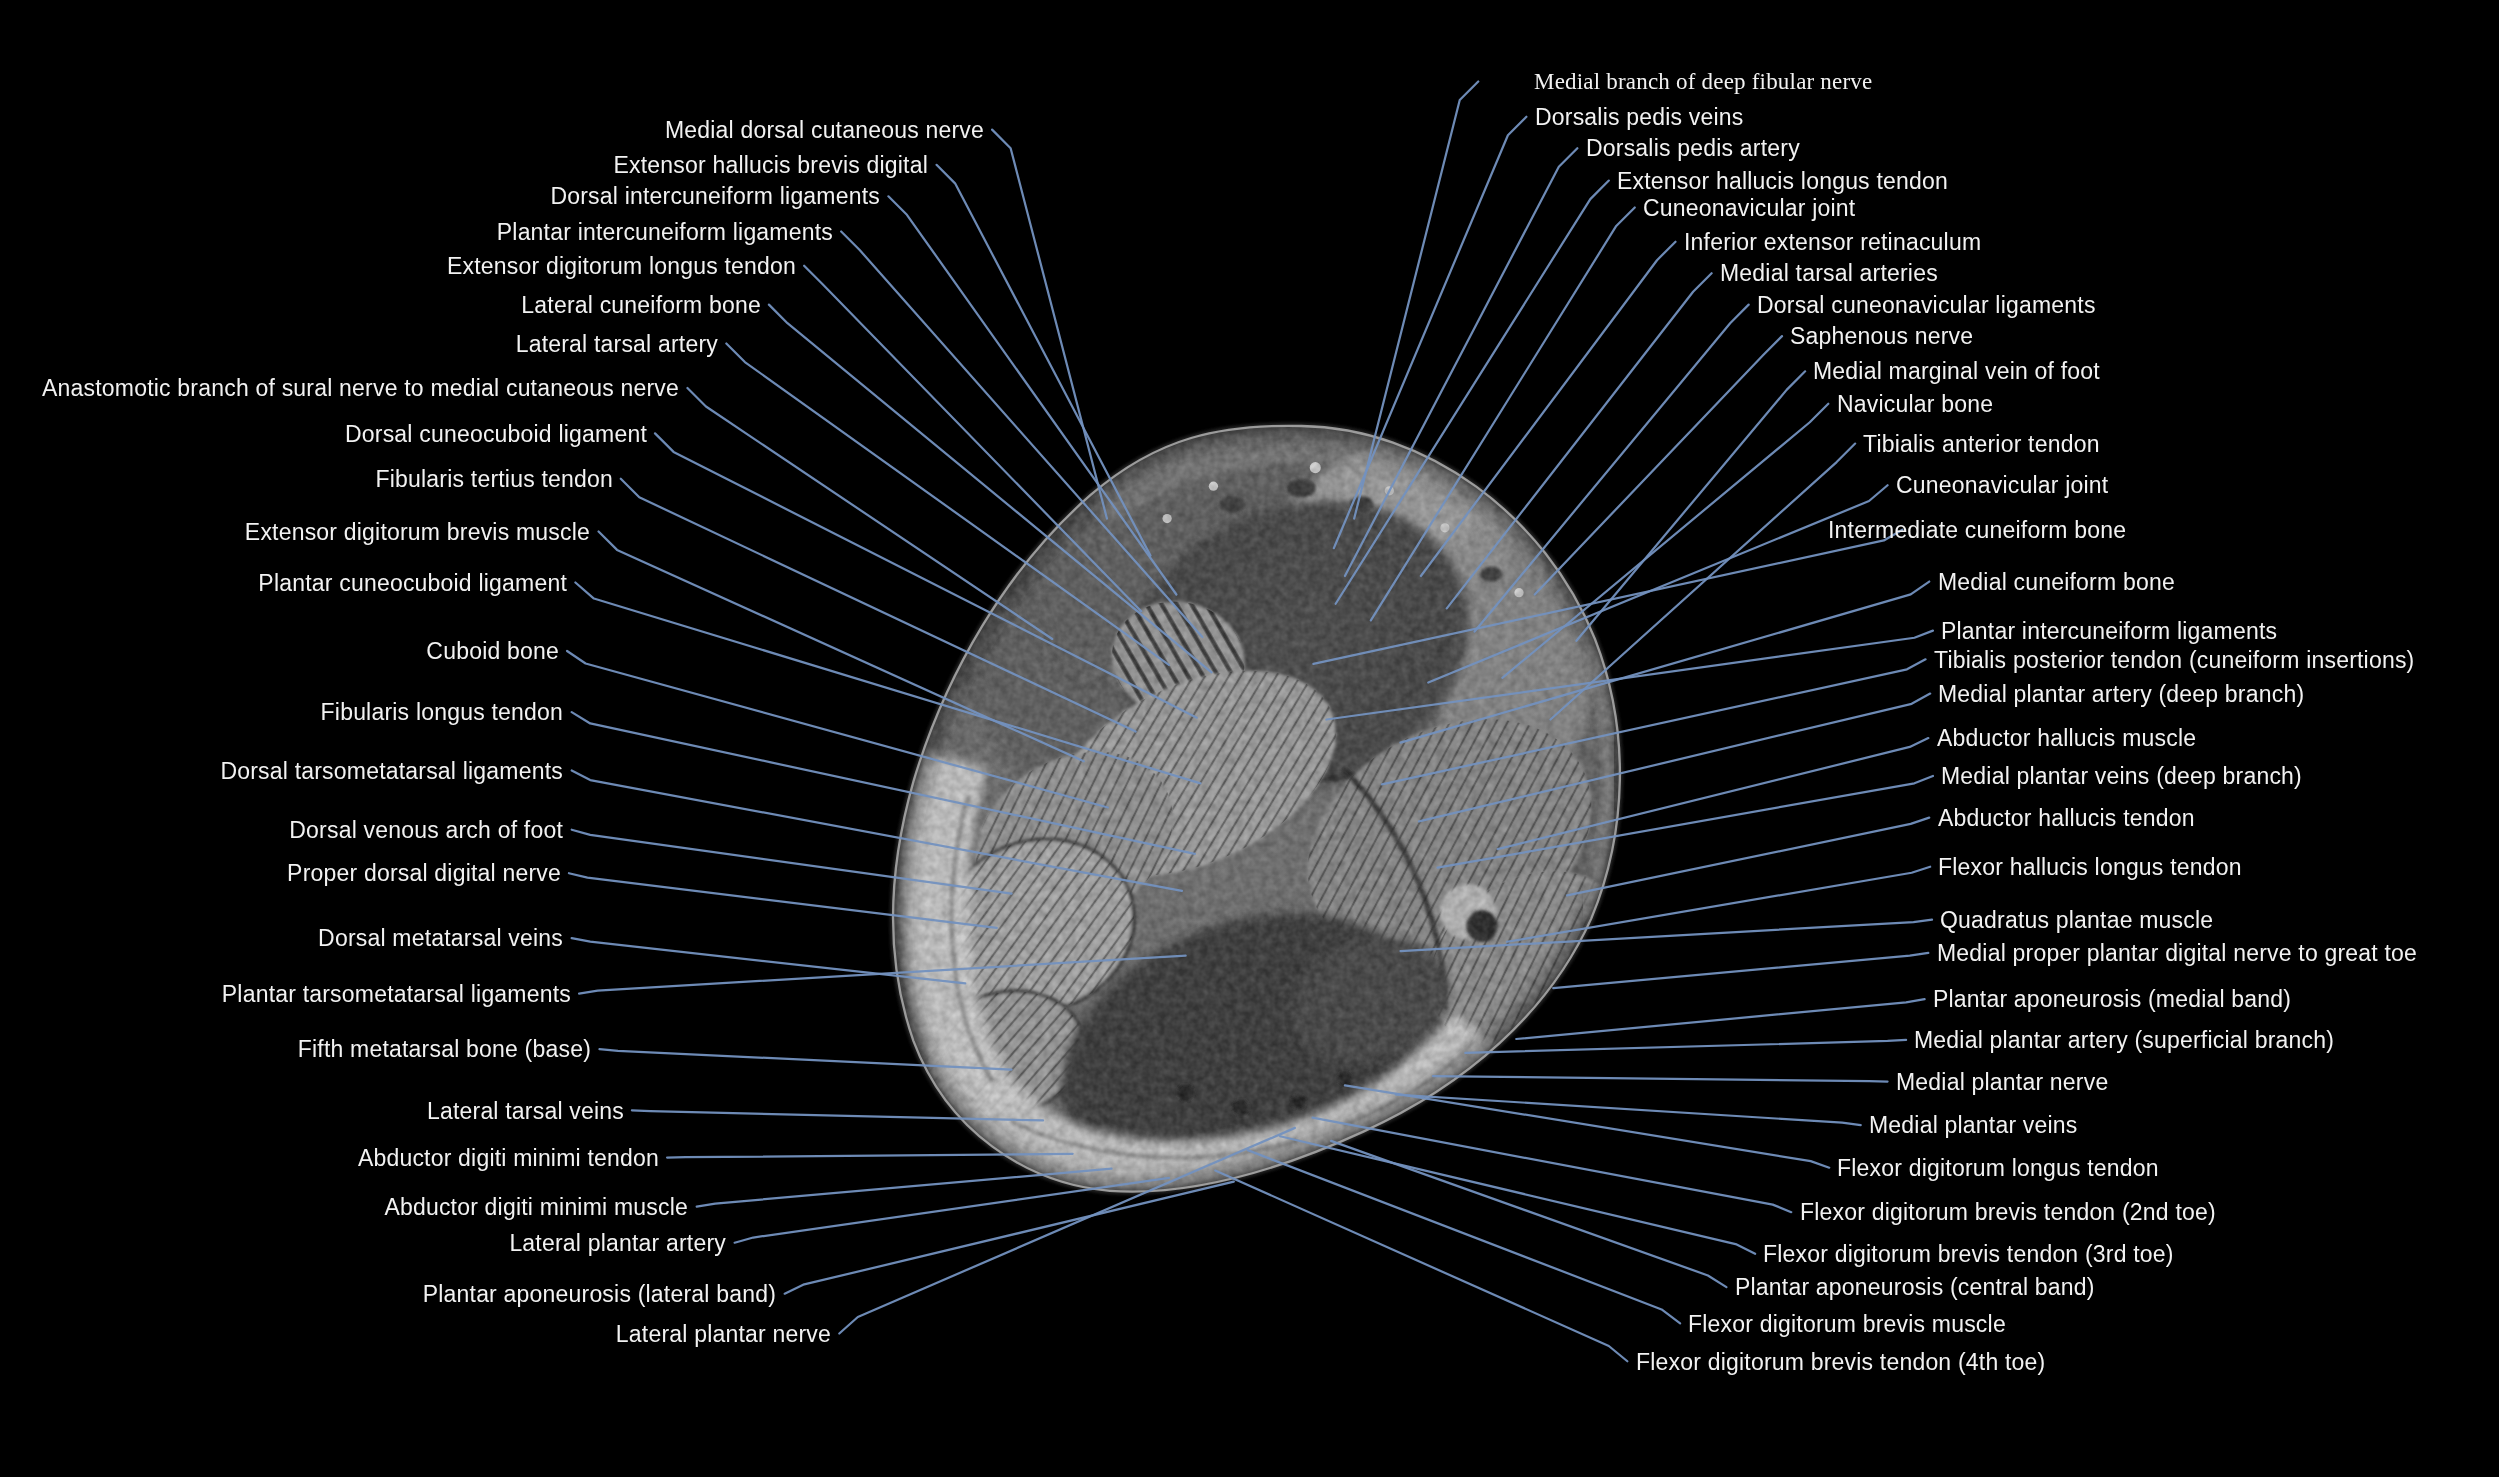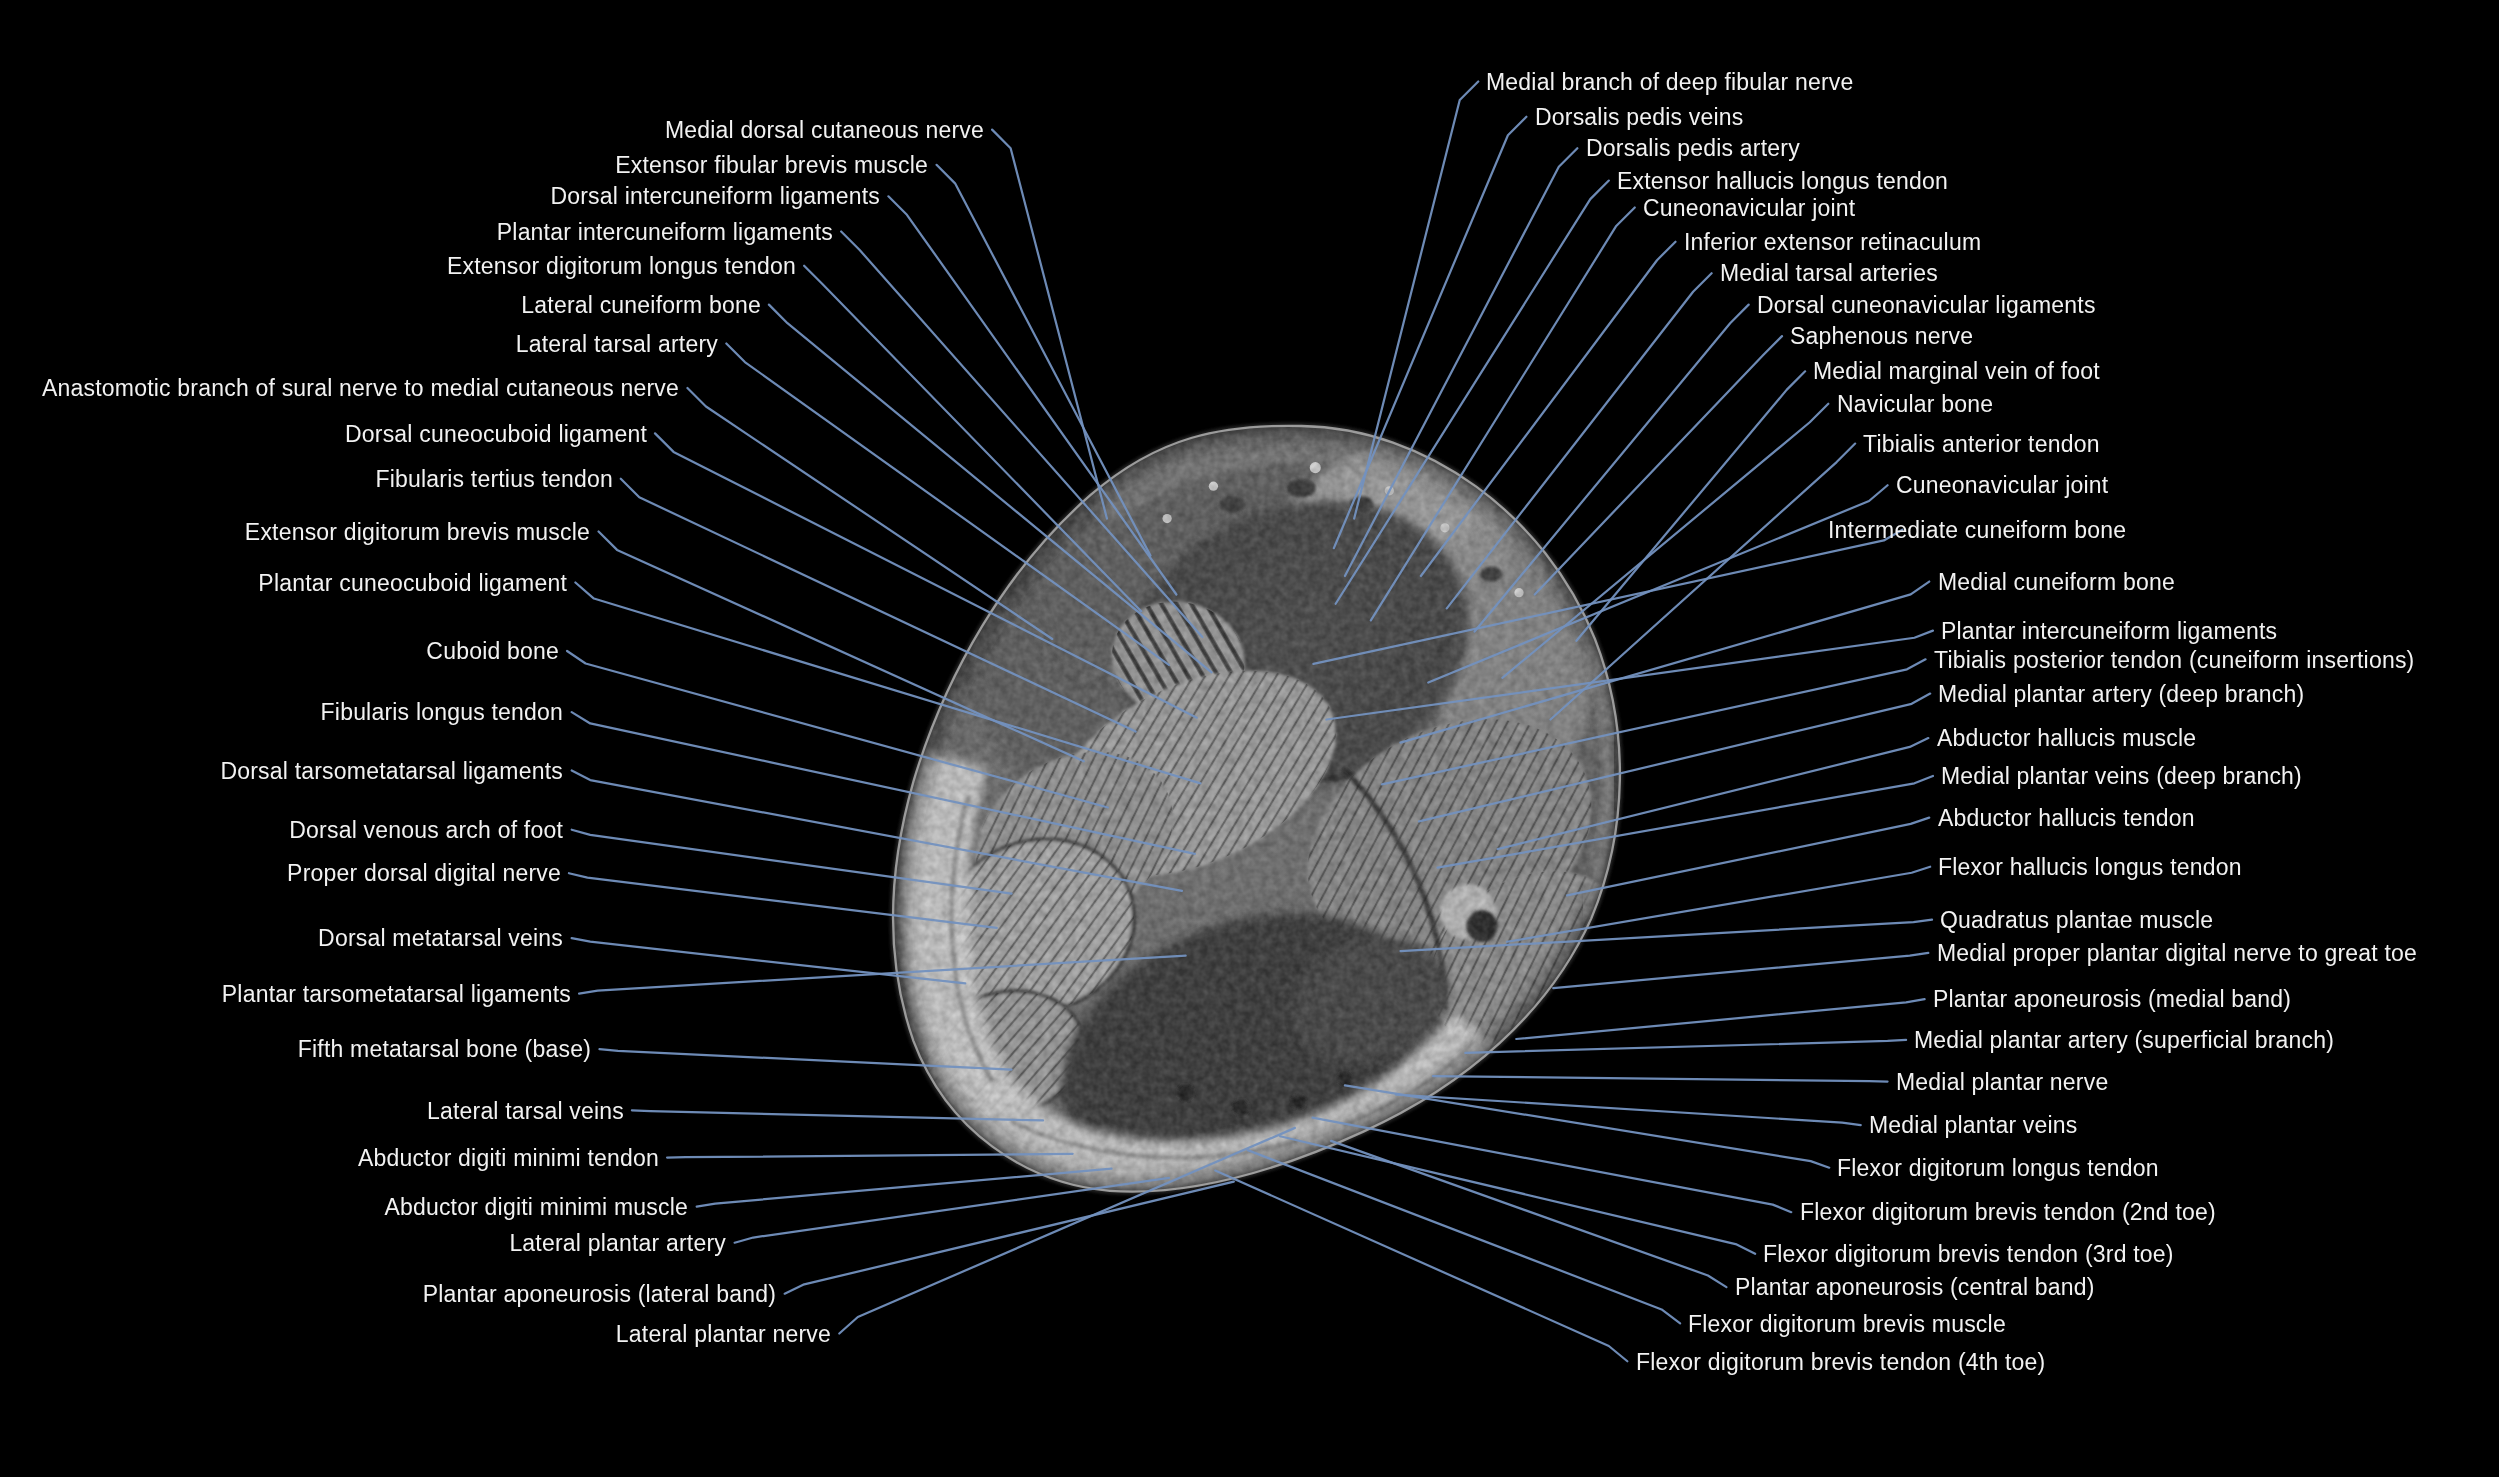--- a/index.html
+++ b/index.html
@@ -214,21 +214,21 @@
         <polyline points="1934,1309 1914,1300.84 1417,1207"></polyline>
         <polyline points="1895,1354 1875,1343.84 1382,1227"></polyline>
         <polyline points="1864,1390 1844,1377.36 1437,1232"></polyline>
         <polyline points="1814,1429 1794,1414.04 1347,1242"></polyline>
         <polyline points="1757,1470 1737,1453.52 1312,1264"></polyline>
       </g>
   </svg>
 
   <div id="labels">
       <div class="label left" style="right: 1516px; top: 116px;">Medial dorsal cutaneous nerve</div>
-      <div class="label left" style="right: 1572px; top: 151px;">Extensor fibular brevis muscle</div>
+      <div class="label left" style="right: 1572px; top: 151px;">Extensor hallucis brevis digital</div>
       <div class="label left" style="right: 1620px; top: 182px;">Dorsal intercuneiform ligaments</div>
       <div class="label left" style="right: 1667px; top: 218px;">Plantar intercuneiform ligaments</div>
       <div class="label left" style="right: 1704px; top: 252px;">Extensor digitorum longus tendon</div>
       <div class="label left" style="right: 1739px; top: 291px;">Lateral cuneiform bone</div>
       <div class="label left" style="right: 1782px; top: 330px;">Lateral tarsal artery</div>
       <div class="label left" style="right: 1821px; top: 374px;">Anastomotic branch of sural nerve to medial cutaneous nerve</div>
       <div class="label left" style="right: 1853px; top: 420px;">Dorsal cuneocuboid ligament</div>
       <div class="label left" style="right: 1887px; top: 465px;">Fibularis tertius tendon</div>
       <div class="label left" style="right: 1910px; top: 518px;">Extensor digitorum brevis muscle</div>
       <div class="label left" style="right: 1933px; top: 569px;">Plantar cuneocuboid ligament</div>
@@ -239,21 +239,21 @@
       <div class="label left" style="right: 1939px; top: 859px;">Proper dorsal digital nerve</div>
       <div class="label left" style="right: 1937px; top: 924px;">Dorsal metatarsal veins</div>
       <div class="label left" style="right: 1929px; top: 980px;">Plantar tarsometatarsal ligaments</div>
       <div class="label left" style="right: 1909px; top: 1035px;">Fifth metatarsal bone (base)</div>
       <div class="label left" style="right: 1876px; top: 1097px;">Lateral tarsal veins</div>
       <div class="label left" style="right: 1841px; top: 1144px;">Abductor digiti minimi tendon</div>
       <div class="label left" style="right: 1812px; top: 1193px;">Abductor digiti minimi muscle</div>
       <div class="label left" style="right: 1774px; top: 1229px;">Lateral plantar artery</div>
       <div class="label left" style="right: 1724px; top: 1280px;">Plantar aponeurosis (lateral band)</div>
       <div class="label left" style="right: 1669px; top: 1320px;">Lateral plantar nerve</div>
-      <div class="label right" style="left: 1486px; top: 68px;">Medial branch of deep fibular nerve</div>
+      <div class="label right" style="left: 1534px; top: 68px; font-family: Liberation Serif, serif;">Medial branch of deep fibular nerve</div>
       <div class="label right" style="left: 1535px; top: 103px;">Dorsalis pedis veins</div>
       <div class="label right" style="left: 1586px; top: 134px;">Dorsalis pedis artery</div>
       <div class="label right" style="left: 1617px; top: 167px;">Extensor hallucis longus tendon</div>
       <div class="label right" style="left: 1643px; top: 194px;">Cuneonavicular joint</div>
       <div class="label right" style="left: 1684px; top: 228px;">Inferior extensor retinaculum</div>
       <div class="label right" style="left: 1720px; top: 259px;">Medial tarsal arteries</div>
       <div class="label right" style="left: 1757px; top: 291px;">Dorsal cuneonavicular ligaments</div>
       <div class="label right" style="left: 1790px; top: 322px;">Saphenous nerve</div>
       <div class="label right" style="left: 1813px; top: 357px;">Medial marginal vein of foot</div>
       <div class="label right" style="left: 1837px; top: 390px;">Navicular bone</div>

